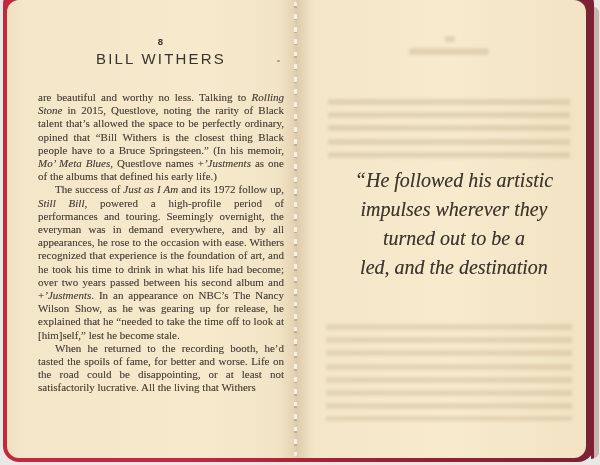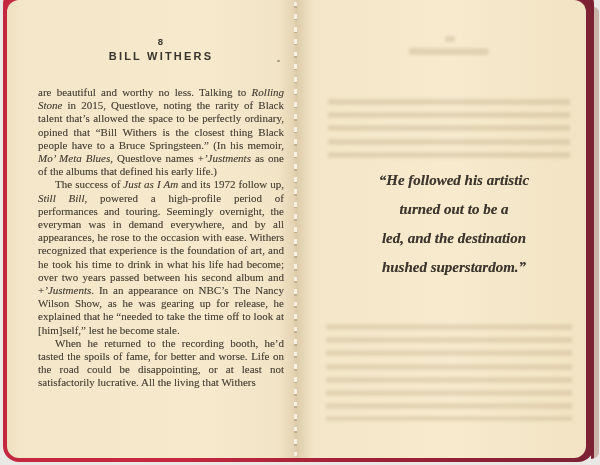--- a/index.html
+++ b/index.html
@@ -27,31 +27,31 @@
   
   .gutter{position:absolute;left:278px;top:0;bottom:7px;width:36px;pointer-events:none;
     background:linear-gradient(90deg,rgba(140,110,70,0) 0,rgba(140,110,70,.13) 45%,rgba(140,110,70,.17) 52%,rgba(140,110,70,0) 100%);}
   .stitches{position:absolute;left:294px;top:2px;bottom:9px;width:3px;border-radius:2px;
     background:repeating-linear-gradient(to bottom,var(--thread) 0 4.5px,rgba(170,150,120,.55) 4.5px 6px,rgba(205,185,150,.12) 6px 12.5px);}
 
   
   .lp-content{position:absolute;left:31px;right:12px;top:0;}
   .lp-header{width:246px;text-align:center;font-family:"Liberation Sans",sans-serif;color:var(--ink_header);}
   .pagenum{margin-top:36px;font-size:9.5px;font-weight:bold;letter-spacing:1px;}
-  .running-header{margin-top:3px;font-size:11px;font-weight:bold;letter-spacing:2.2px;}
+  .running-header{margin-top:3px;font-size:15px;font-weight:normal;letter-spacing:2.2px;}
   .lp-body{margin-top:24px;width:246px;font-size:11px;line-height:13.2px;color:var(--ink_body);
     text-align:justify;text-shadow:0 0 .4px rgba(74,66,56,.45);}
   .para{text-indent:17px;}
   .para.first{text-indent:0;}
   .i{font-style:italic;}
   .speck{position:absolute;left:270px;top:60px;width:3px;height:2px;border-radius:50%;background:rgba(80,70,60,.5);}
 
   
   .pull-quote{position:absolute;left:32px;width:252px;top:166px;text-align:center;
-    font-style:italic;font-weight:700;font-size:15px;line-height:29px;color:var(--ink_quote);
+    font-style:italic;font-weight:400;font-size:20px;line-height:29px;color:var(--ink_quote);
     text-shadow:0 0 .5px rgba(60,54,46,.5);}
   .quote-line{white-space:nowrap;}
   .ghost{position:absolute;filter:blur(1.4px);opacity:.6;pointer-events:none;}
   .ghost-bar{position:absolute;background:rgba(182,162,126,.55);border-radius:2px;}
   .ghost-top{left:32px;right:16px;top:99px;height:66px;
     background:repeating-linear-gradient(to bottom,rgba(178,158,122,.5) 0 6px,rgba(178,158,122,0) 6px 13.2px);}
   .ghost-bottom{left:30px;right:14px;top:324px;height:97px;
     background:repeating-linear-gradient(to bottom,rgba(178,158,122,.45) 0 6px,rgba(178,158,122,0) 6px 13.2px);}
 </style>
 </head>
@@ -77,22 +77,22 @@
   </div>
 
   <div class="page page-right">
     <div class="ghost" style="left:0;right:0;top:36px;height:24px;">
       <div class="ghost-bar" style="left:149px;top:0;width:10px;height:6px;"></div>
       <div class="ghost-bar" style="left:113px;top:12px;width:80px;height:7px;"></div>
     </div>
     <div class="ghost ghost-top"></div>
     <blockquote class="pull-quote">
       <div class="quote-line">“He followed his artistic</div>
+      <div class="quote-line">impulses wherever they</div>
       <div class="quote-line">turned out to be a</div>
       <div class="quote-line">led, and the destination</div>
-      <div class="quote-line">hushed superstardom.”</div>
     </blockquote>
     <div class="ghost ghost-bottom"></div>
   </div>
 
   <div class="gutter"></div>
   <div class="stitches"></div>
 </div>
 
 </body></html>

